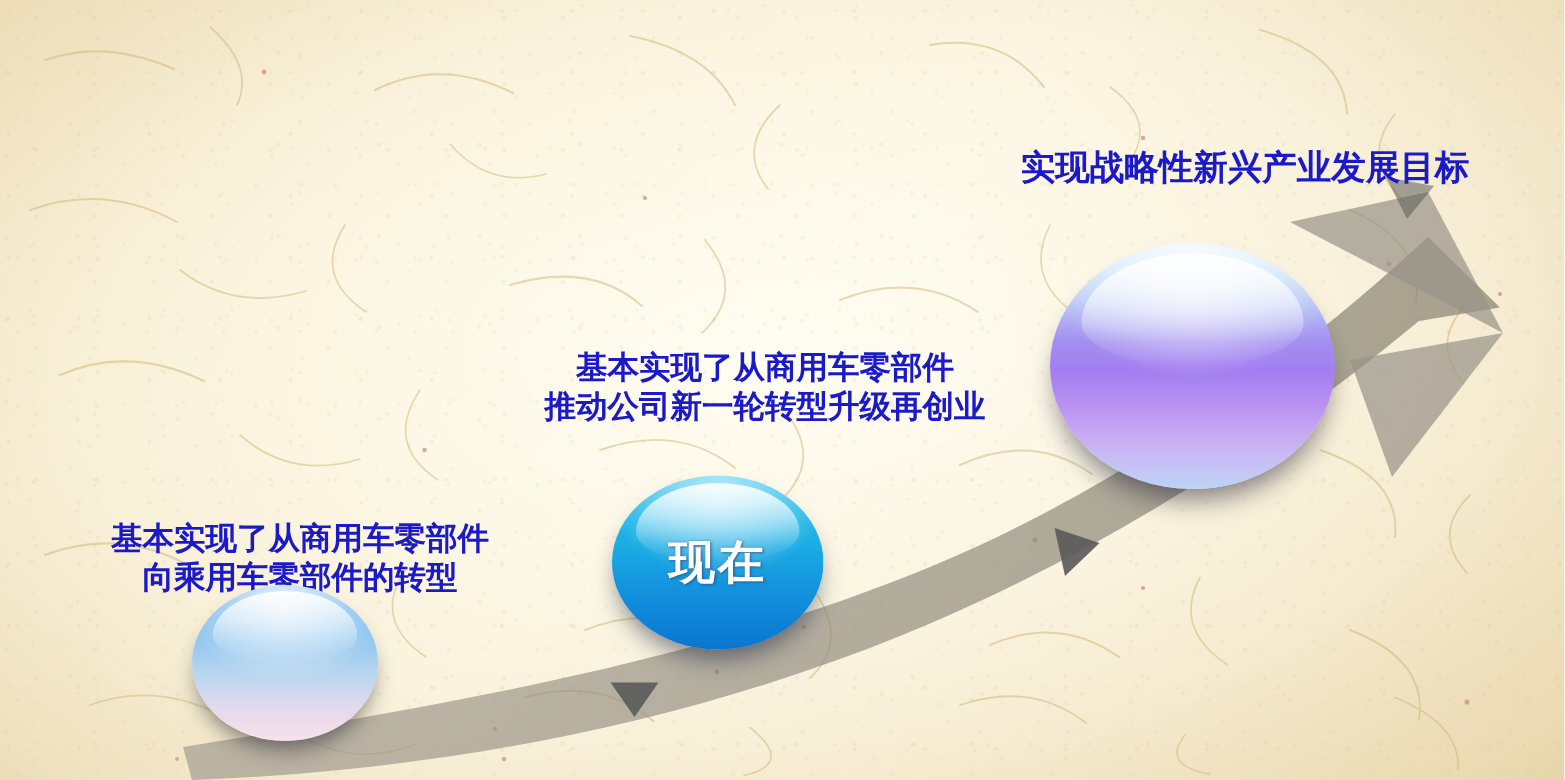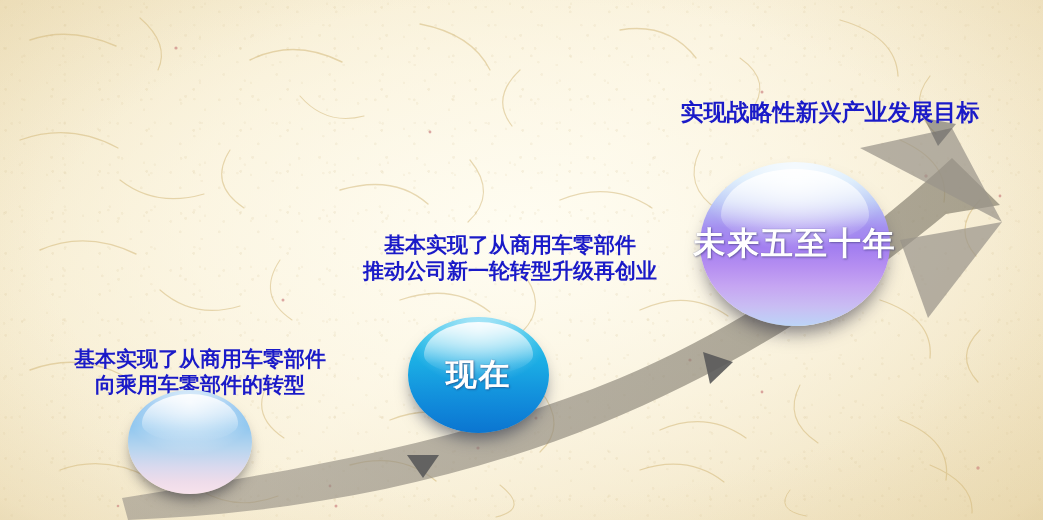--- a/index.html
+++ b/index.html
@@ -256,16 +256,15 @@
     <span class="shine"></span>
   </div>
 
   <div class="sphere" id="sphere-now">
     <span class="shine"></span>
     <span class="label">现在</span>
   </div>
 
   <div class="sphere" id="sphere-future">
     <span class="shine"></span>
-    <span class="label">未来五至十年</span>
   </div>
 
 </div>
 
 </body></html>

